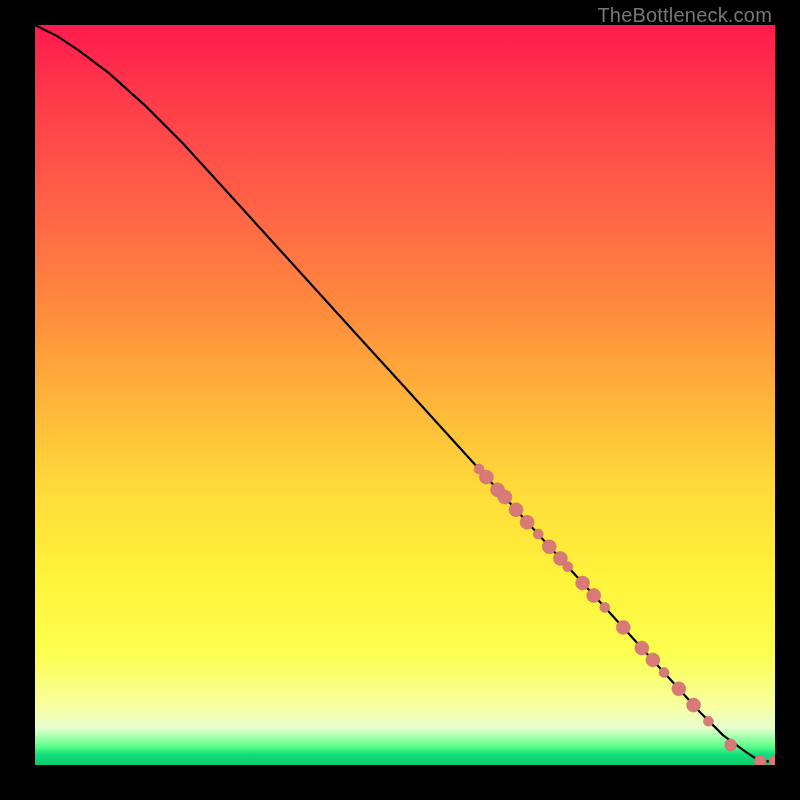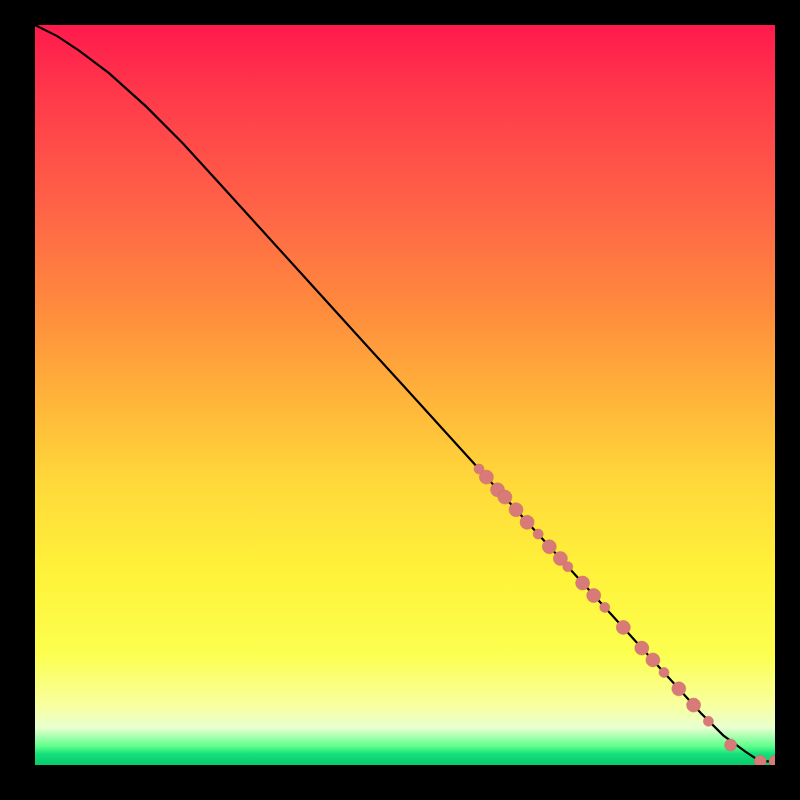--- a/index.html
+++ b/index.html
@@ -57,20 +57,21 @@
     top: 0;
     width: 740px;
     height: 740px;
   }
 </style>
 </head>
 <body>
 
 <div class="stage">
 
+  <div class="watermark">TheBottleneck.com</div>
 
   <div class="plot">
     <svg class="overlay" viewBox="0 0 740 740" preserveAspectRatio="none">
       <path id="curve-path" fill="none" stroke="#000000" stroke-width="2.2" d="M0.0 0.0 L22.2 11.1 L44.4 25.9 L74.0 48.1 L111.0 81.4 L148.0 118.4 L185.0 159.1 L222.0 199.8 L259.0 240.5 L296.0 281.2 L333.0 321.9 L370.0 362.6 L407.0 403.3 L444.0 444.0 L481.0 484.7 L518.0 525.4 L555.0 566.1 L592.0 606.8 L629.0 647.5 L666.0 688.2 L688.2 710.4 L710.4 726.7 L725.2 736.3 L740.0 736.3"></path>
       <g id="markers">
           <circle cx="444.0" cy="444.0" r="5" fill="#d87a78" stroke="#c96a68" stroke-width="0.5"></circle>
           <circle cx="451.4" cy="452.1" r="7" fill="#d87a78" stroke="#c96a68" stroke-width="0.5"></circle>
           <circle cx="462.5" cy="464.7" r="7" fill="#d87a78" stroke="#c96a68" stroke-width="0.5"></circle>
           <circle cx="469.9" cy="472.1" r="7" fill="#d87a78" stroke="#c96a68" stroke-width="0.5"></circle>
           <circle cx="481.0" cy="484.7" r="7" fill="#d87a78" stroke="#c96a68" stroke-width="0.5"></circle>

